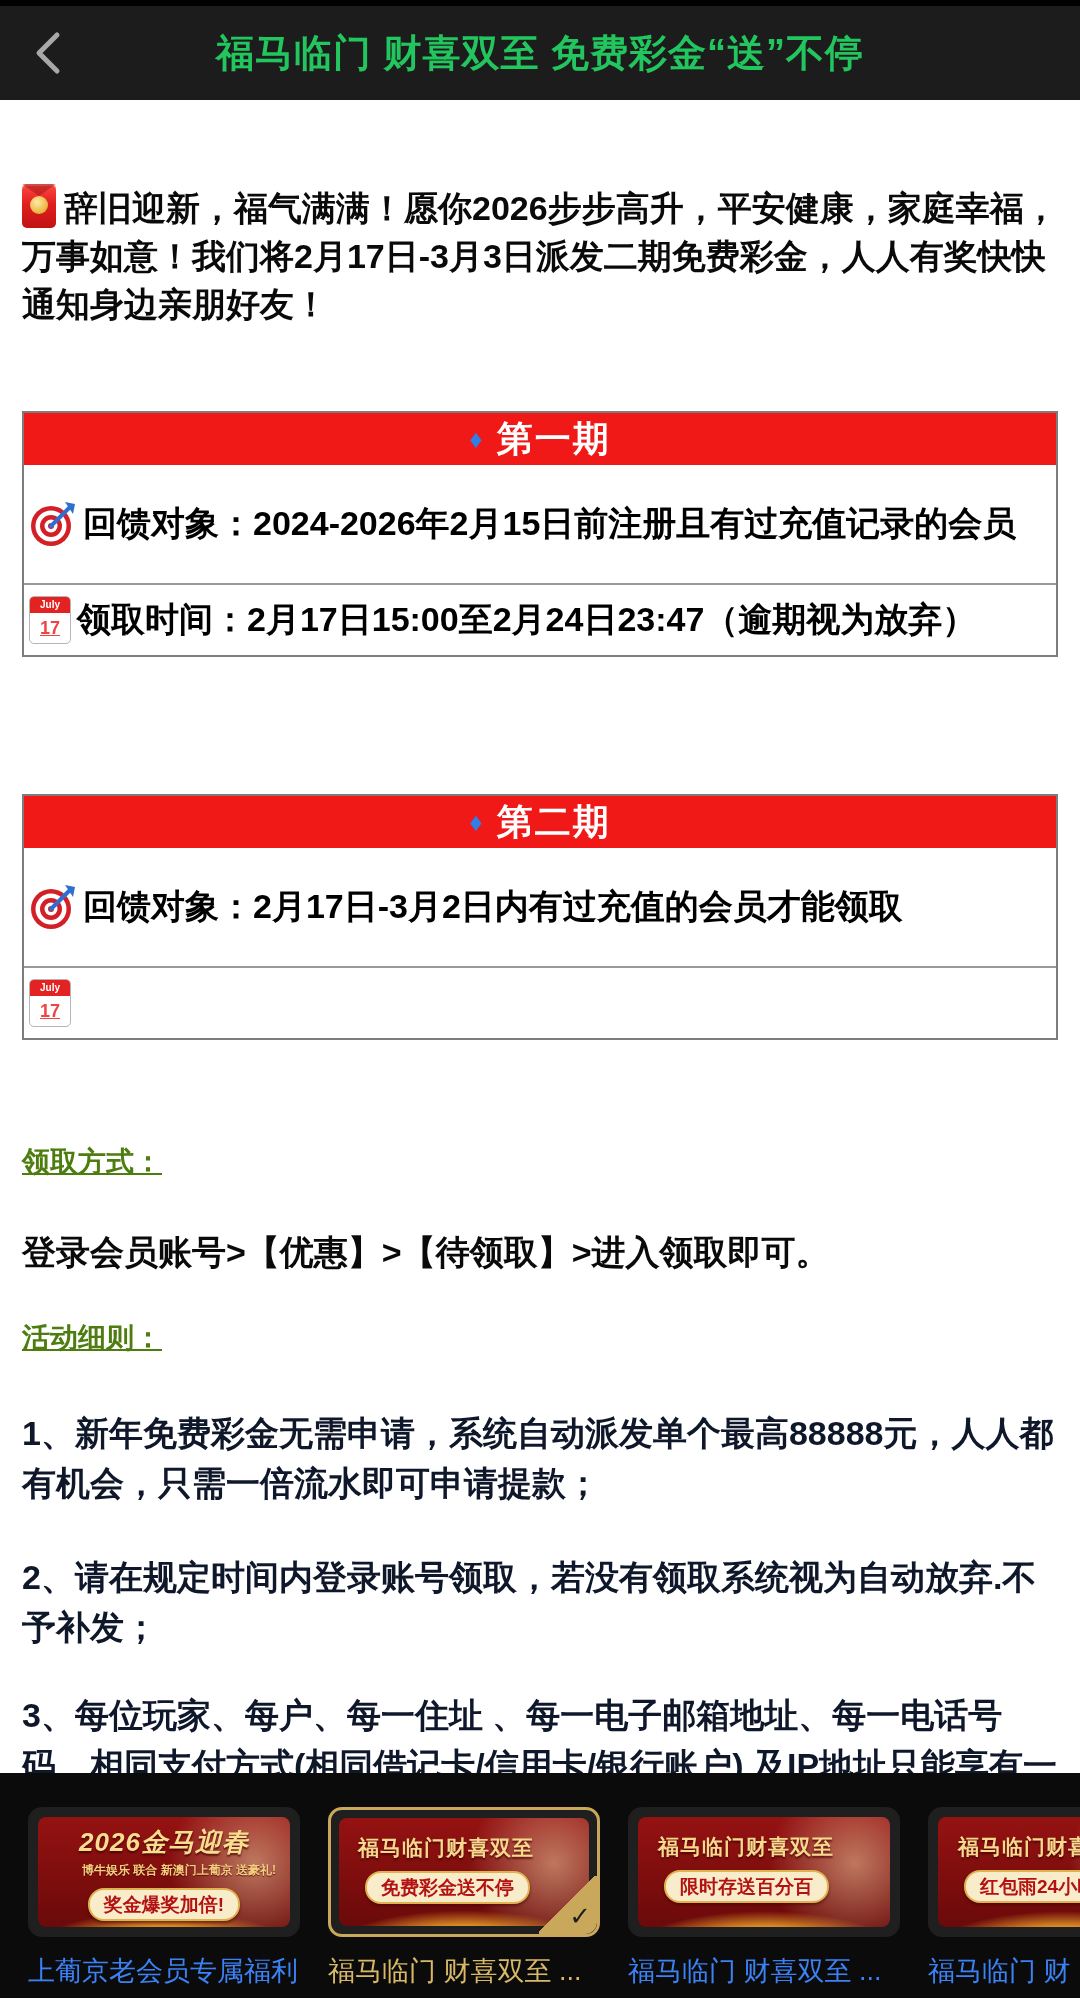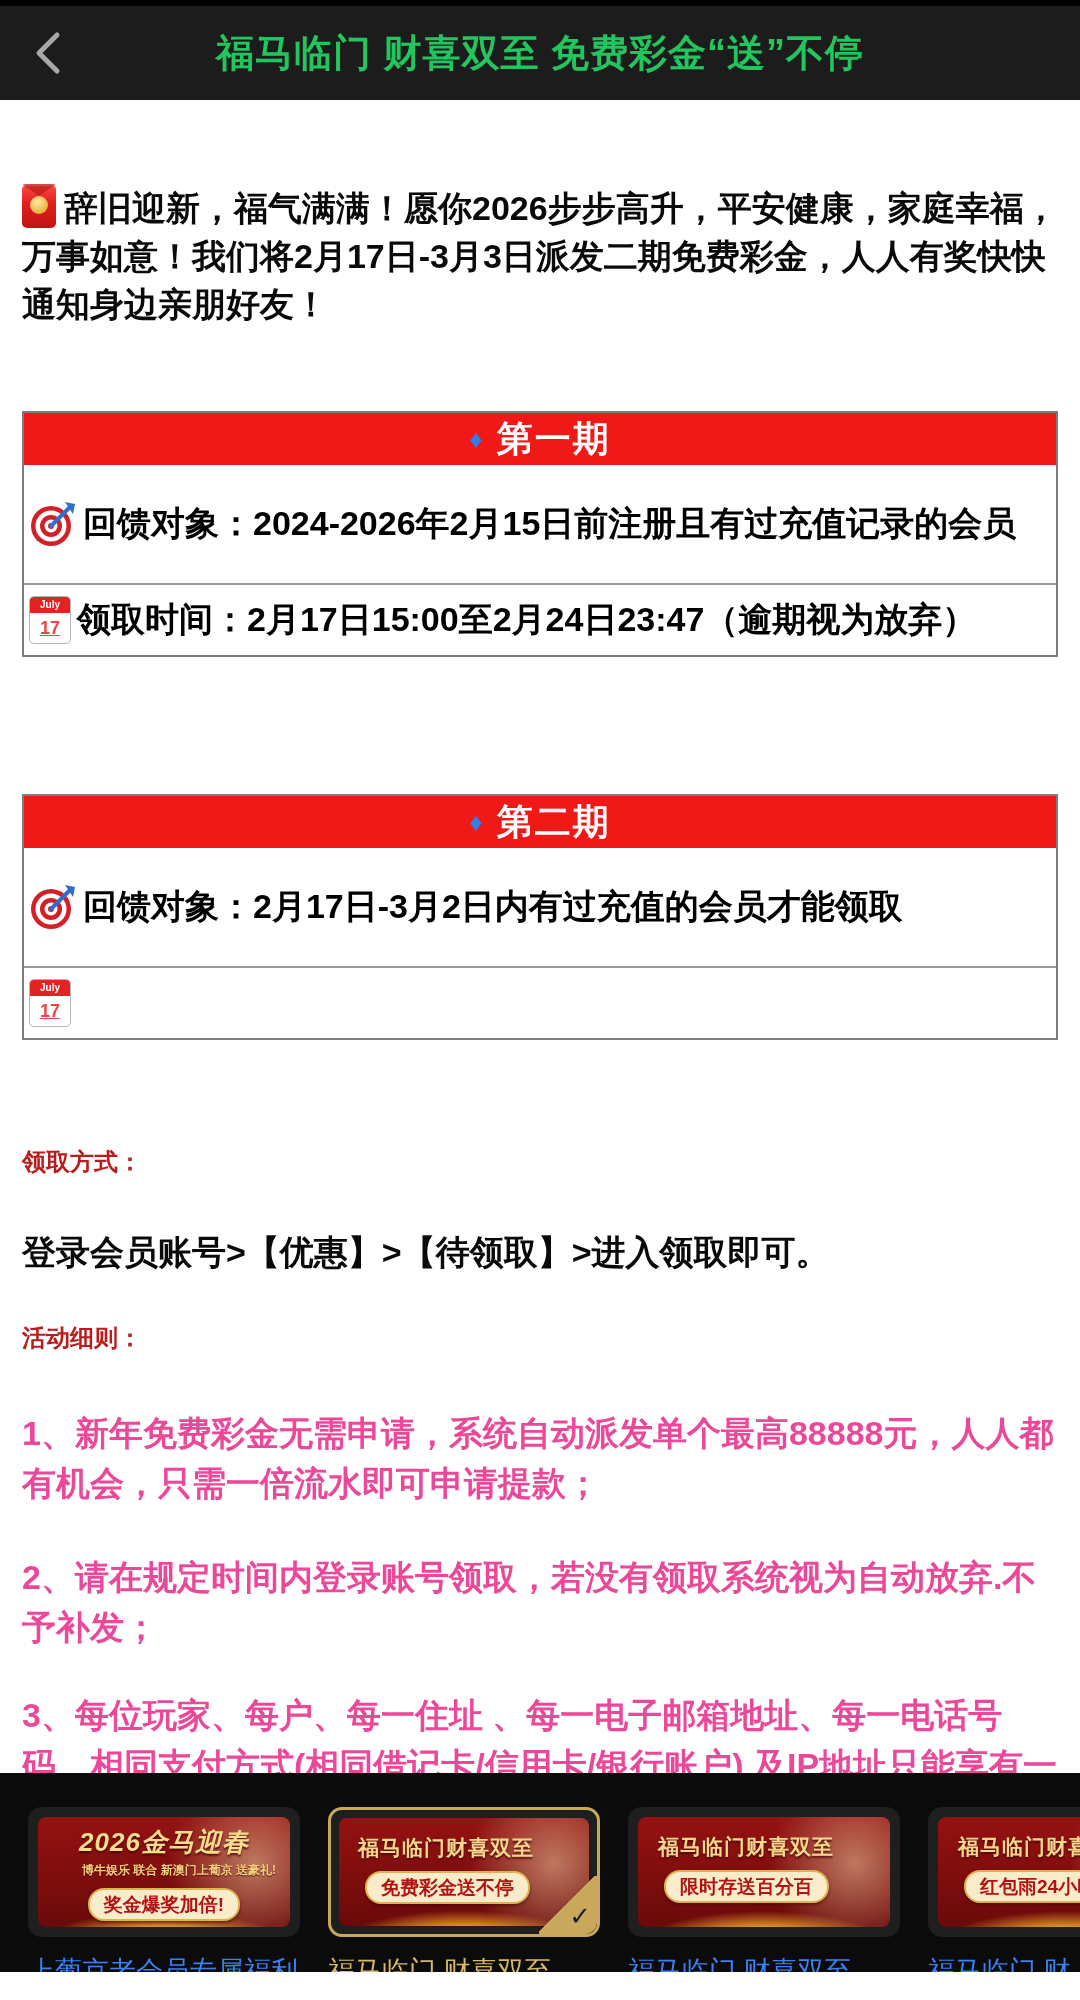--- a/index.html
+++ b/index.html
@@ -68,32 +68,32 @@
   .cal-top{
     height:16px;background:#e32222;color:#fff;font-size:10px;line-height:16px;
     text-align:center;font-weight:700;flex:none;
   }
   .cal-day{
     flex:1;display:flex;align-items:center;justify-content:center;
     font-size:18px;font-weight:700;color:#ef4444;text-decoration:underline;
   }
   
   .red-heading{
-    margin-top:0;color:#b91c1c;font-size:24px;font-weight:700;line-height:40px;
+    margin-top:0;color:#4d7c0f;font-size:28px;font-weight:700;line-height:40px;text-decoration:underline;
   }
   .claim-heading{margin-top:102px;}
   .claim-text{margin-top:46px;font-size:34px;line-height:48px;font-weight:700;color:#0a0a0a;}
   .rules-heading{margin-top:42px;}
-  .rule{font-size:34px;line-height:50px;font-weight:700;color:#ec4899;margin:0;}
+  .rule{font-size:34px;line-height:50px;font-weight:700;color:#0f172a;margin:0;}
   .rule-1{margin-top:50px;}
   .rule-2{margin-top:44px;}
   .rule-3{margin-top:38px;}
   
   .bottombar{
-    position:absolute;left:0;top:1773px;width:1080px;height:199px;
+    position:absolute;left:0;top:1773px;width:1080px;height:225px;
     background:#0b0b0b;overflow:hidden;
   }
   .thumbs{display:flex;gap:28px;padding:34px 0 0 28px;width:1300px;}
   .thumb{width:272px;flex:none;cursor:pointer;}
   .thumb-frame{
     height:130px;background:#1f1f1f;border-radius:14px;padding:10px;
     position:relative;box-sizing:border-box;
   }
   .thumb-frame.selected{border:3px solid #c9a85c;padding:8px;}
   .mini-banner{

